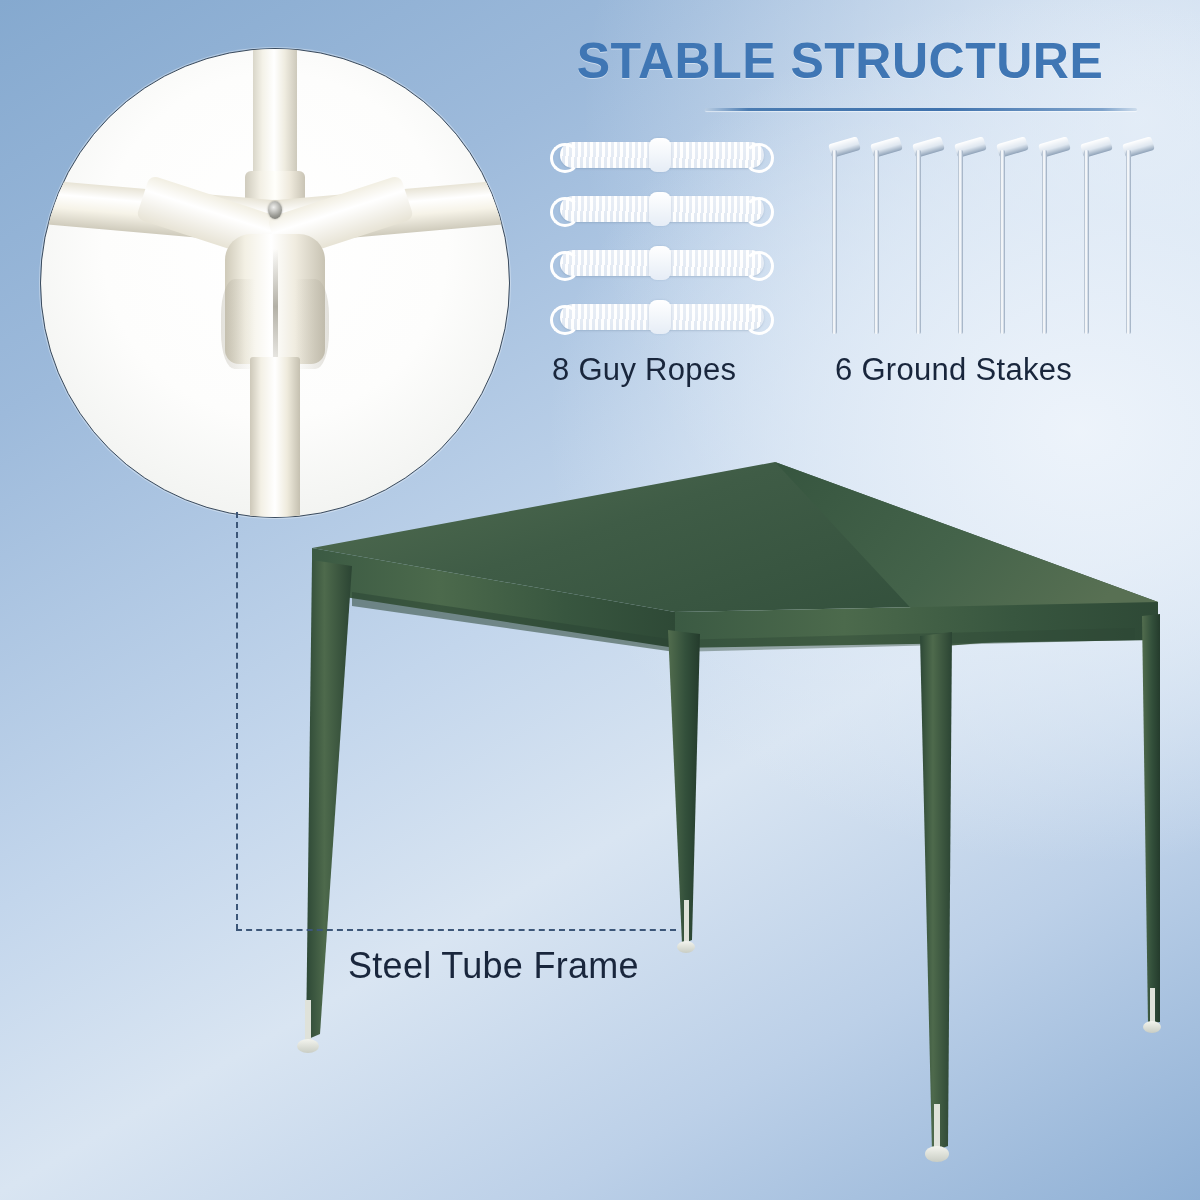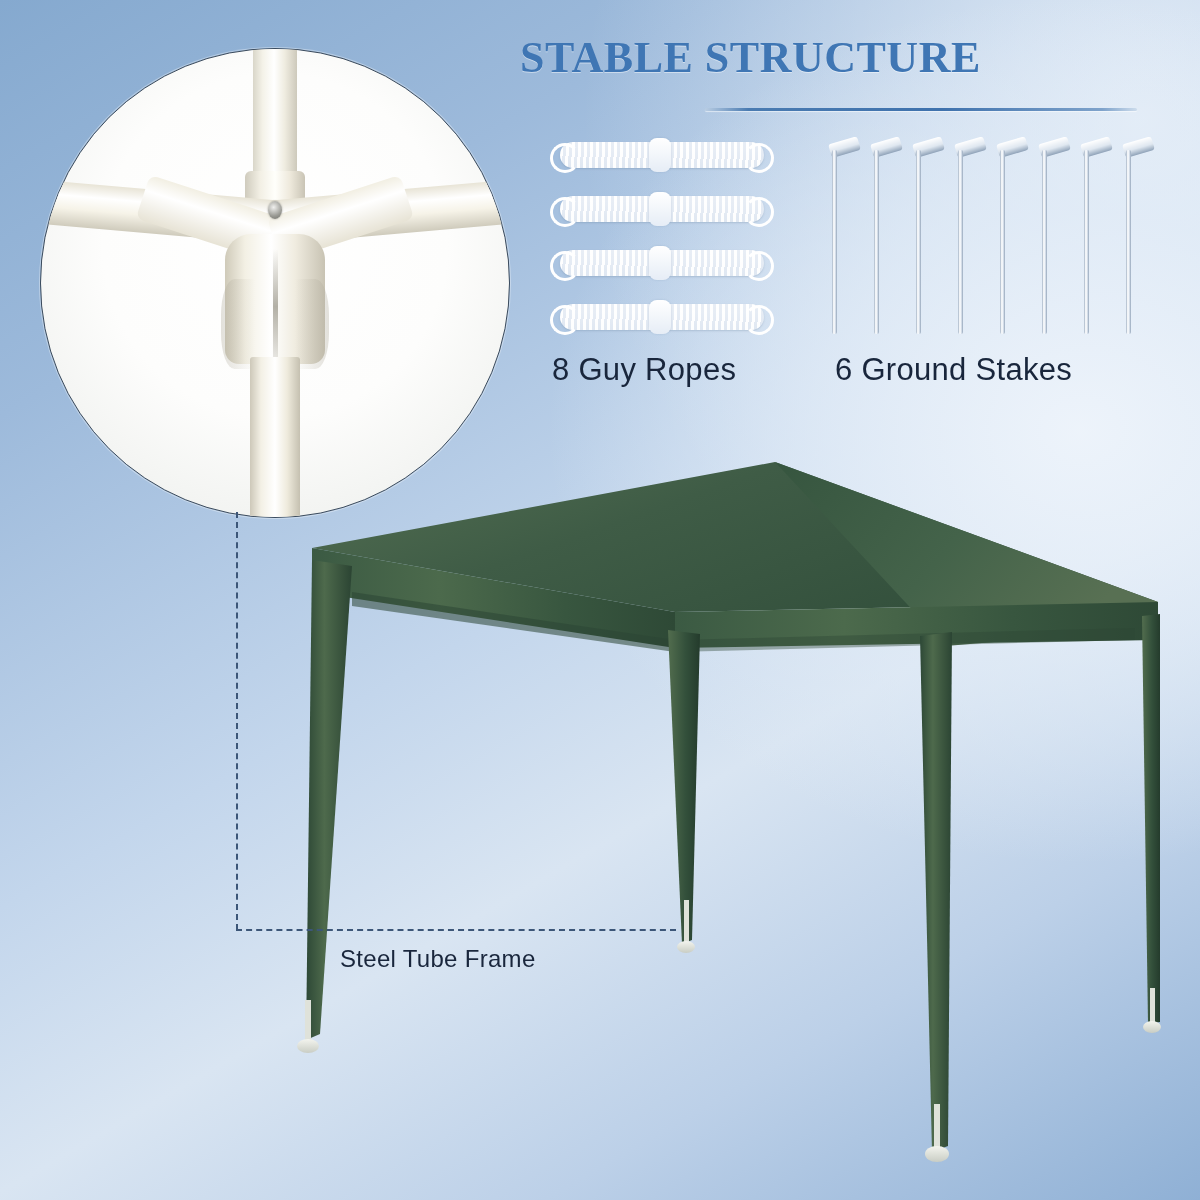--- a/index.html
+++ b/index.html
@@ -14,26 +14,25 @@
       radial-gradient(ellipse 760px 620px at 1080px 430px, rgba(238,244,251,.95) 0%, rgba(226,236,247,.75) 35%, rgba(210,226,243,0) 70%),
       radial-gradient(ellipse 900px 900px at 95% 10%, rgba(235,242,250,.85) 0%, rgba(214,229,245,0) 62%),
       linear-gradient(150deg,#85a9cf 0%, #9dbadb 22%, #c3d6ec 48%, #d9e5f2 63%, #bcd0e8 80%, #8fb0d5 100%),
       linear-gradient(205deg,#6d96c6 0%, #9cbadc 45%, #c8d9ee 100%);
     background-blend-mode:normal,normal,normal,normal;
   }
 
   
   .title{
     position:absolute;left:520px;top:32px;width:640px;
-    text-align:left;
-    font-size:44px;font-weight:700;letter-spacing:.5px;
+    text-align:center;
+    font-size:50px;font-weight:700;letter-spacing:.5px;
     color:#3f76b4;
     text-shadow:0 1px 0 rgba(255,255,255,.45);
     white-space:nowrap;
-    font-family:Liberation Serif, serif;
   }
   .title-rule{
     position:absolute;left:705px;top:108px;width:432px;height:3px;
     background:linear-gradient(90deg,#b9cde3 0%,#4a7bb1 10%,#3f72ad 55%,#7fa3cb 92%,#cddcec 100%);
     border-radius:2px;
     box-shadow:0 1px 1px rgba(255,255,255,.55);
   }
 
   
   .inset-circle{
@@ -170,22 +169,22 @@
   
   .lead-v{
     position:absolute;left:236px;top:512px;width:0;height:418px;
     border-left:2px dashed #3c5678;
   }
   .lead-h{
     position:absolute;left:236px;top:929px;width:440px;height:0;
     border-top:2px dashed #3c5678;
   }
   .cap-frame{
-    position:absolute;left:340px;top:945px;
-    font-size:24px;color:#19263c;letter-spacing:.3px;white-space:nowrap;
+    position:absolute;left:348px;top:945px;
+    font-size:36px;color:#19263c;letter-spacing:.3px;white-space:nowrap;
   }
 
   
   .gazebo{position:absolute;left:0;top:0;width:1200px;height:1200px;pointer-events:none;}
 </style>
 </head>
 <body>
 
 <div id="stage">
 

